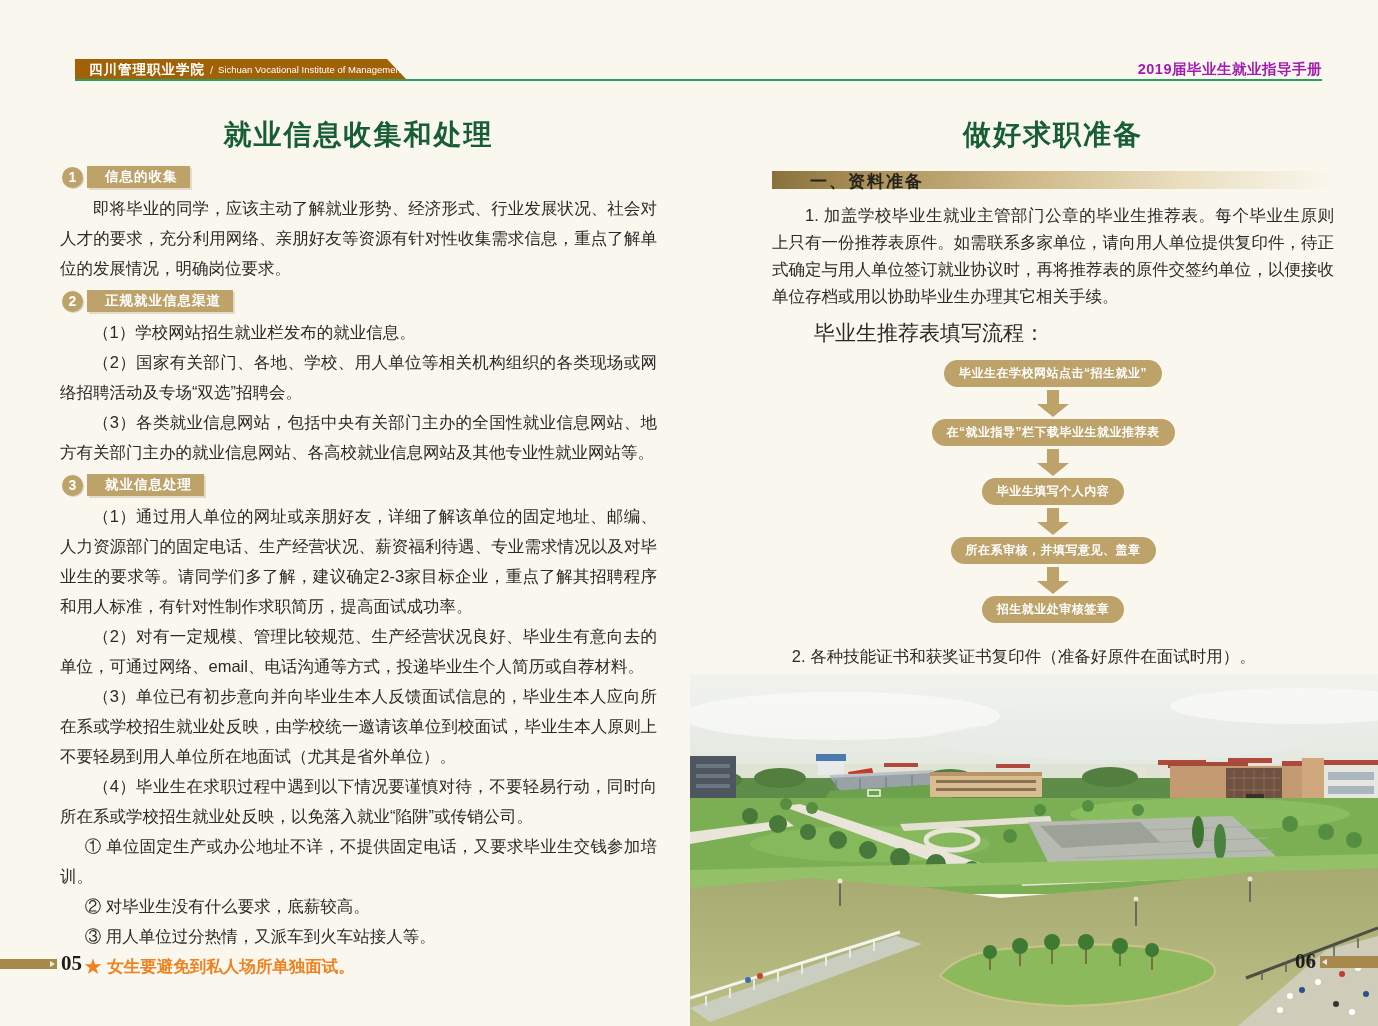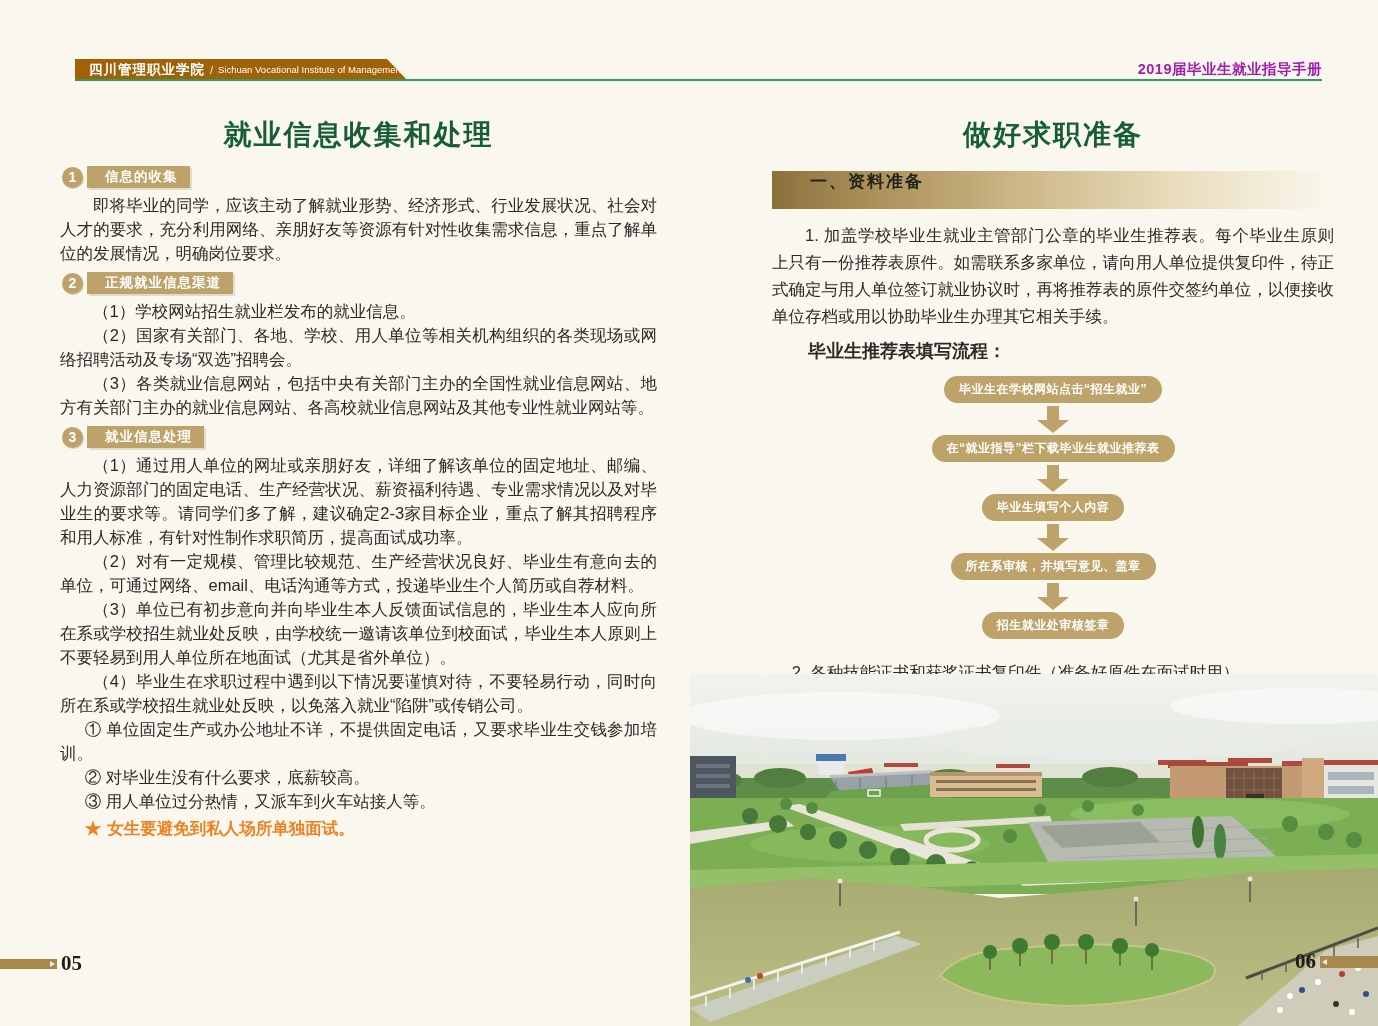--- a/index.html
+++ b/index.html
@@ -38,33 +38,33 @@
     width:21px;height:21px;border-radius:50%;background:#bda269;color:#fff;
     font-size:14px;font-weight:bold;display:flex;align-items:center;justify-content:center;
     box-shadow:1px 1px 0 rgba(120,100,50,.25);z-index:1;
   }
   .badge-label{
     background:#bda269;color:#fff;font-size:13.5px;font-weight:bold;
     padding:2px 12px 2px 18px;margin-left:4px;letter-spacing:1px;
     box-shadow:2px 2px 0 rgba(120,100,50,.18);
   }
   
-  .para{font-size:16.5px;line-height:24px;margin:0;text-align:justify;text-indent:2em;}
+  .para{font-size:16.5px;line-height:30px;margin:0;text-align:justify;text-indent:2em;}
   .para.sub{text-indent:1.5em;}
   .col-right .para{line-height:27px;}
   .warning{margin-top:5px;padding-left:1.5em;font-size:16.5px;font-weight:bold;color:#ee8220;}
   .warning .star{margin-right:6px;}
   
   .section-bar{
-    margin-top:17px;height:38px;line-height:22px;
+    margin-top:17px;height:18px;line-height:22px;
     background:linear-gradient(90deg,#8a713c 0%,#a98e57 16%,#cdb888 45%,#e9ddbd 72%,rgba(250,247,238,0) 100%);
     font-size:17px;font-weight:bold;color:#23251d;letter-spacing:2px;
     padding-left:38px;box-sizing:border-box;
   }
-  .flow-title{font-size:18px;font-weight:bold;margin:9px 0 13px 0;text-indent:2em;}
+  .flow-title{font-size:21px;font-weight:normal;margin:9px 0 13px 0;text-indent:2em;}
   .flowchart{display:flex;flex-direction:column;align-items:center;}
   .flow-box{
     background:#bda269;color:#fff;font-size:12px;font-weight:bold;
     height:27px;line-height:27px;padding:0 15px;border-radius:14px;
     letter-spacing:.5px;white-space:nowrap;
   }
   .flow-arrow{position:relative;width:12px;height:14px;background:#bda269;margin:3px 0 15px 0;}
   .flow-arrow::after{
     content:"";position:absolute;top:100%;left:50%;transform:translateX(-50%);
     border-left:16px solid transparent;border-right:16px solid transparent;

